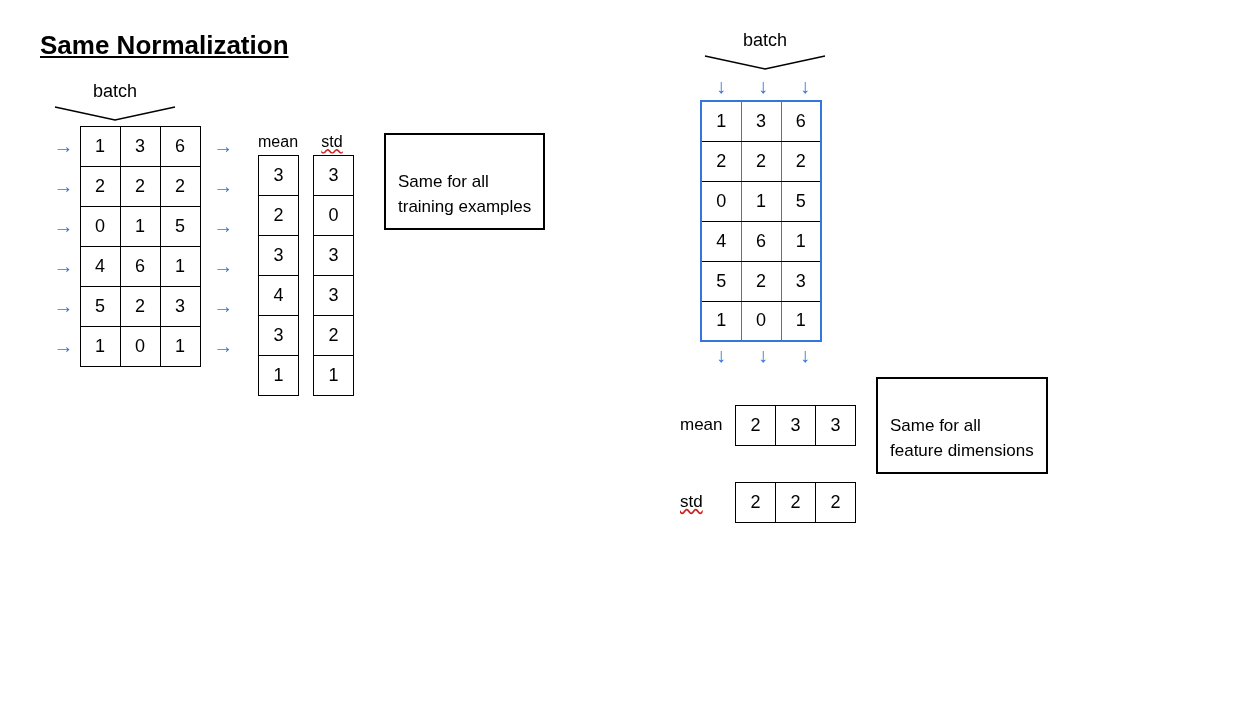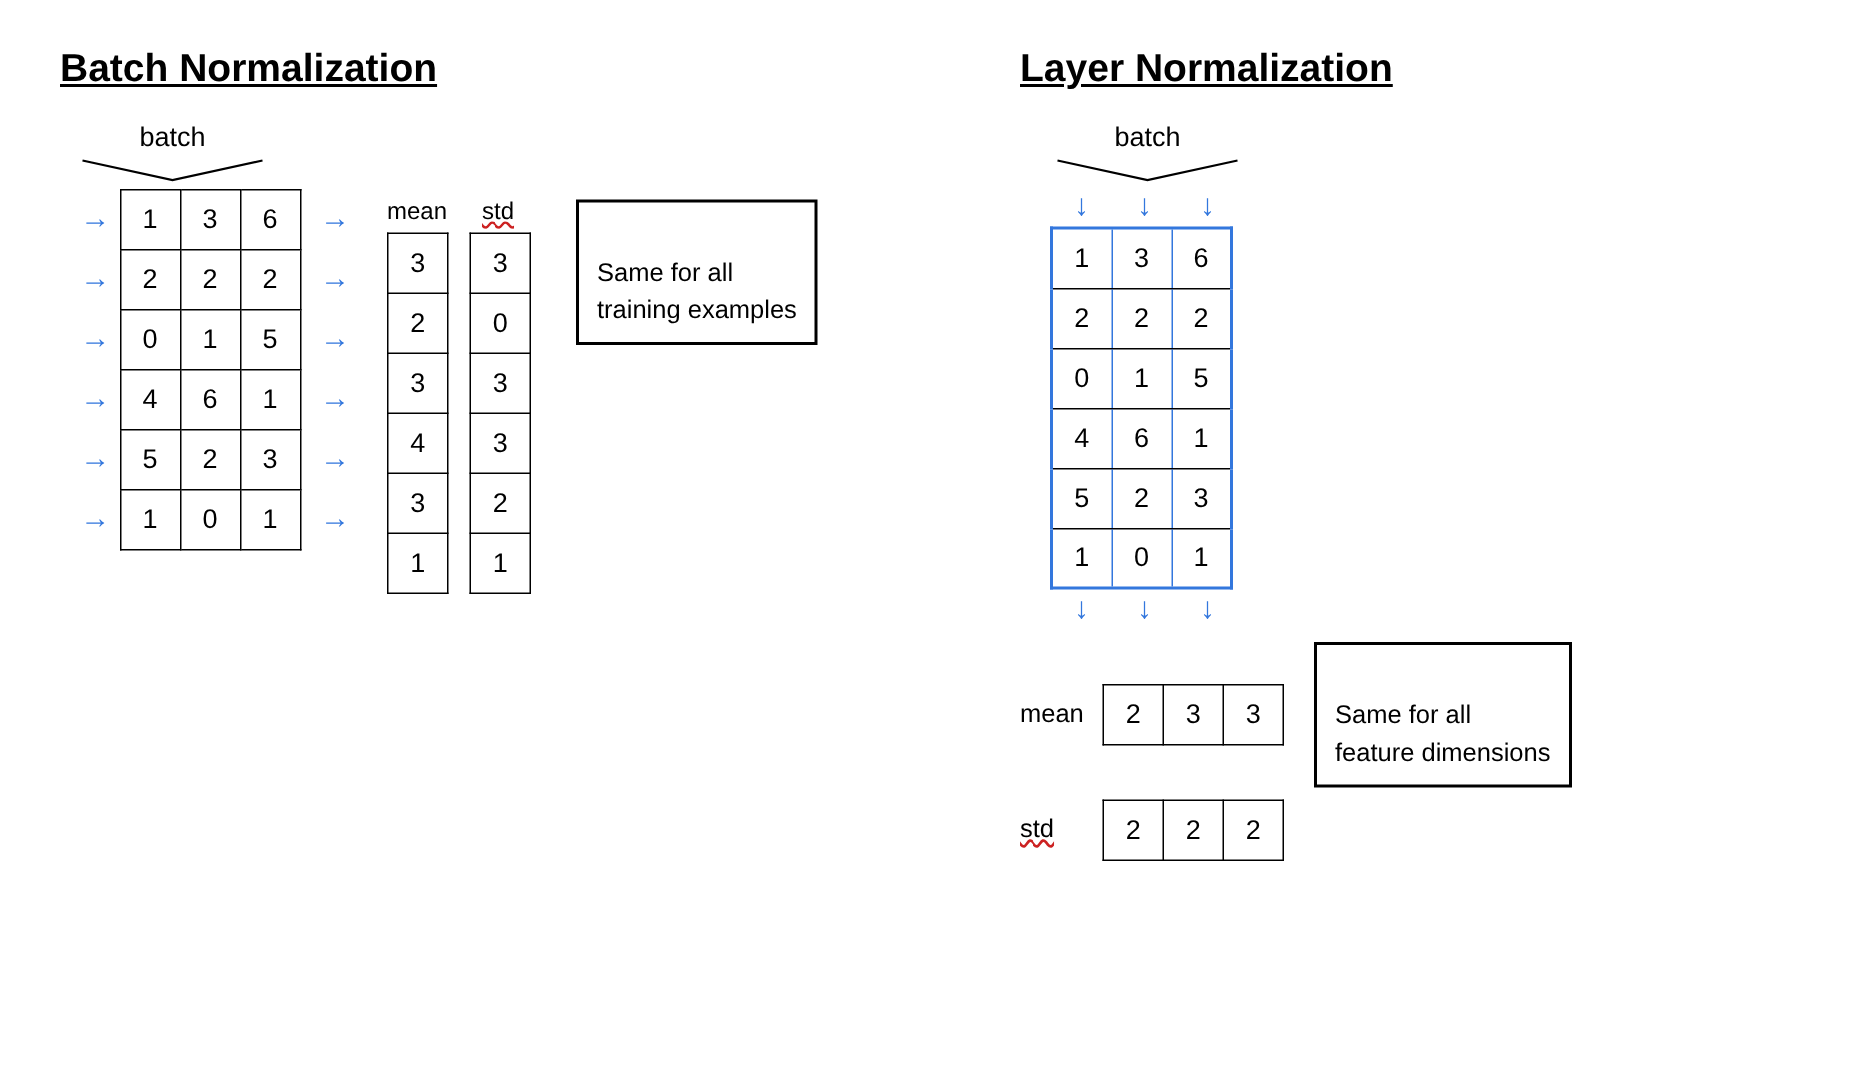--- a/index.html
+++ b/index.html
@@ -148,21 +148,21 @@
       margin-left: 20px;
       margin-top: 0;
     }
   </style>
 </head>
 <body>
 
 <div class="diagram-container">
 
   <div class="section batch-section">
-    <div class="section-title">Batch Normalization</div>
+    <div class="section-title">Same Normalization</div>
 
     <div class="batch-content-row">
 
       <div>
 
         <div style="display:flex; flex-direction:row; align-items:flex-end; margin-bottom:4px; margin-left:10px;">
           <div style="display:flex; flex-direction:column; align-items:center;">
             <span style="font-size:18px; color:#000;">batch</span>
             <svg width="130" height="20">
               <path d="M 5,5 L 65,18 L 125,5" fill="none" stroke="#000" stroke-width="1.5"></path>
@@ -276,21 +276,20 @@
       </div>
 
       <div class="info-box batch-info-box" style="margin-top:52px; white-space:pre-line; font-size:17px; line-height:1.5;">
         <span>Same for all
 training examples</span>
       </div>
     </div>
   </div>
 
   <div class="section layer-section">
-    <div class="section-title">Layer Normalization</div>
 
     <div style="display:flex; flex-direction:column;">
 
       <div style="display:flex; flex-direction:row; align-items:flex-end; margin-bottom:4px; margin-left:20px;">
         <div style="display:flex; flex-direction:column; align-items:center;">
           <span style="font-size:18px; color:#000;">batch</span>
           <svg width="130" height="20">
             <path d="M 5,5 L 65,18 L 125,5" fill="none" stroke="#000" stroke-width="1.5"></path>
           </svg>
         </div>

